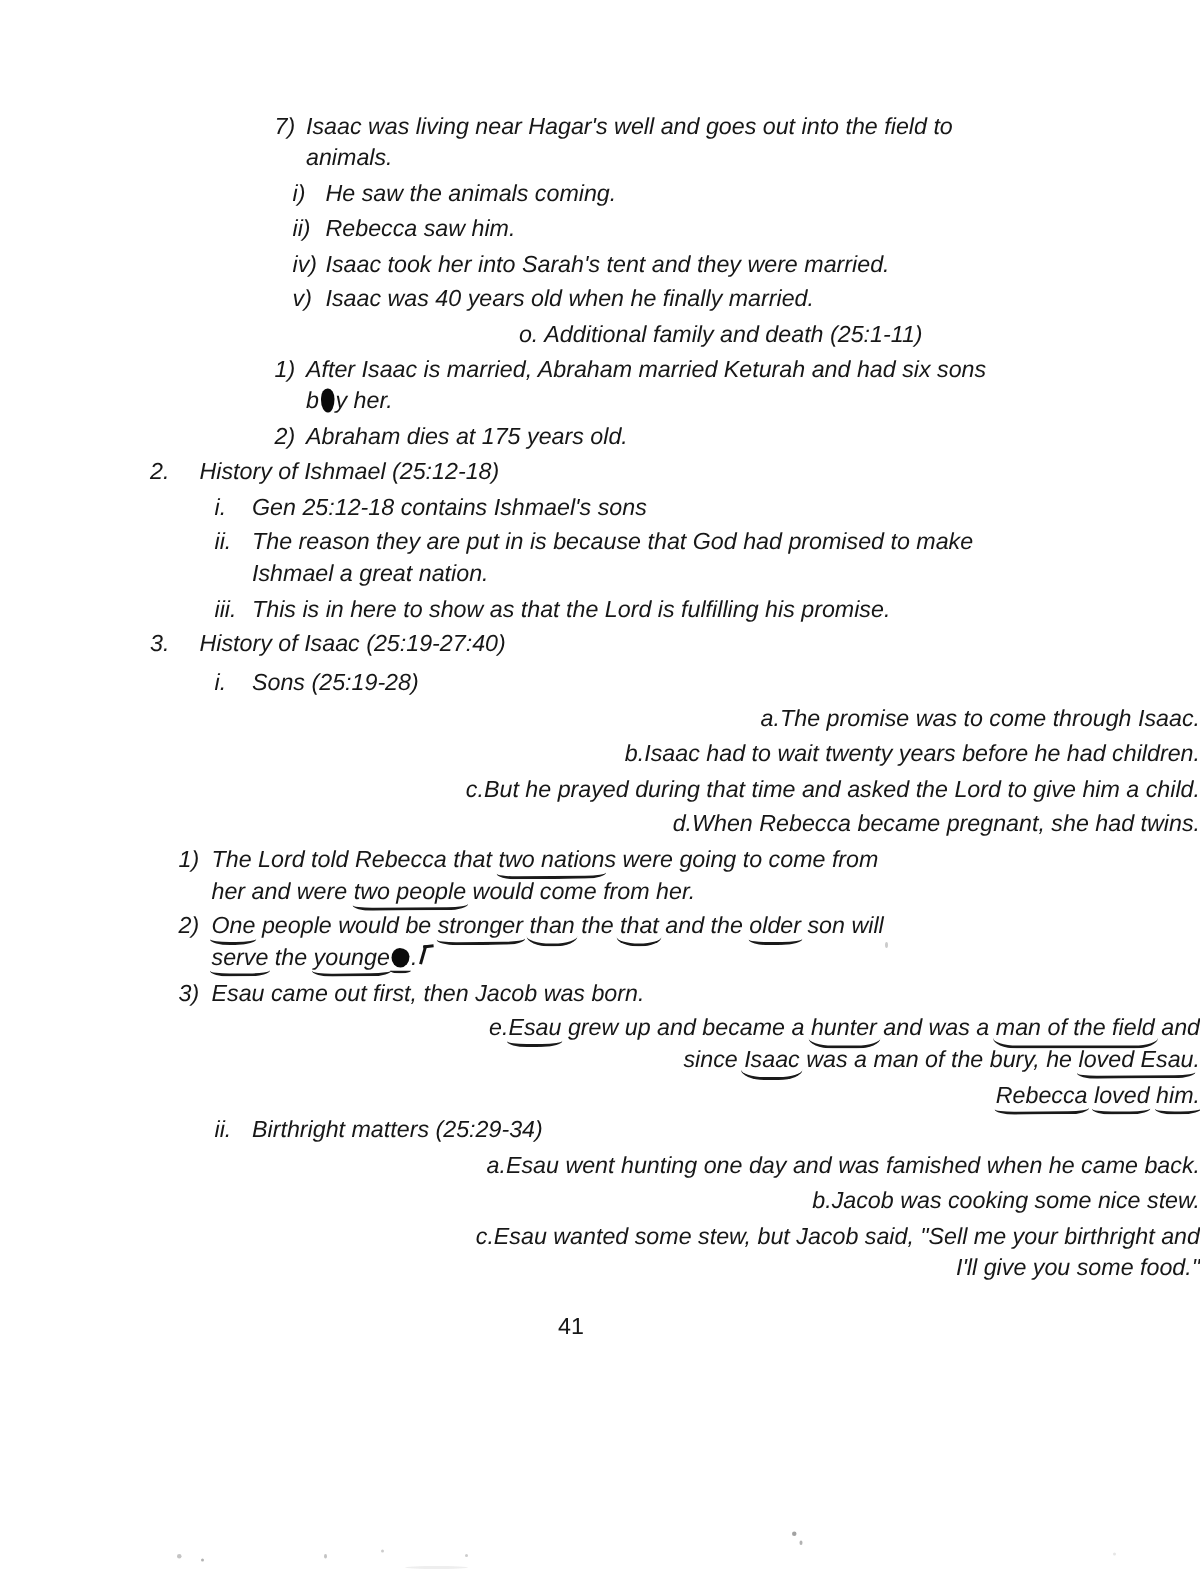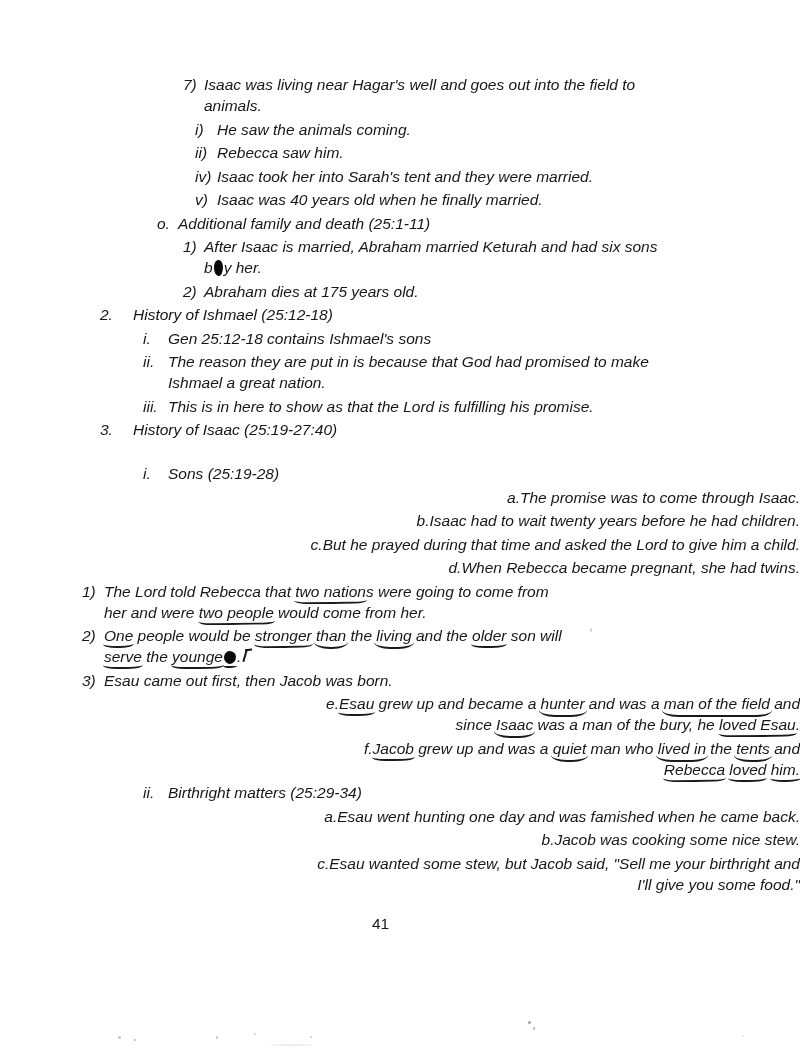--- a/index.html
+++ b/index.html
@@ -7,31 +7,31 @@
     position:relative;
     width:800px;height:1050px;
     background:#ffffff;
     font-family:"Liberation Sans","DejaVu Sans",sans-serif;
     font-size:15.5px;
     color:#171717;
     overflow:hidden;
   }
   .outline{padding-top:74px;}
   .item{margin-bottom:2.5px;}
-  .item.gap{margin-top:23px;}
+  .item.gap{margin-top:5px;}
   .line{white-space:nowrap;line-height:21px;height:21px;font-style:italic;}
   .mk{display:inline-block;vertical-align:top;}
   .tx{display:inline;}
   
   .lv-n1  .line{margin-left:100px;} .lv-n1  .mk{width:33px;}
   .lv-r2  .line{margin-left:143px;} .lv-r2  .mk{width:25px;}
-  .lv-o3  .line{margin-left:157px;} .lv-o3  .mk{width:21px;}
+  .lv-o3  .line{margin-left:157px;text-align:center;} .lv-o3  .mk{width:21px;}
   .lv-a3  .line{margin-left:172px;text-align:right;} .lv-a3  .mk{width:21px;}
   .lv-n4a .line{margin-left:183px;} .lv-n4a .mk{width:21px;}
-  .lv-n4b .line{margin-left:82px;} .lv-n4b .mk{width:22px;}
+  .lv-n4b .line{margin-left:119px;} .lv-n4b .mk{width:22px;}
   .lv-r5  .line{margin-left:195px;} .lv-r5  .mk{width:22px;}
   
   .u,.uw{position:relative;}
   .u::after{
     content:"";position:absolute;left:-1px;right:-1px;bottom:-4px;height:4px;
     border-bottom:2px solid #1a1a1a;
     border-radius:0 0 14px 14px / 0 0 4px 4px;
     transform:rotate(-0.5deg);
   }
   .uw::after{
@@ -119,32 +119,31 @@
         <div class="line"><span class="mk">c.</span><span class="tx"><span>But he prayed during that time and asked the Lord to give him a child.</span></span></div>
       </div>
       <div class="item lv-a3">
         <div class="line"><span class="mk">d.</span><span class="tx"><span>When Rebecca became pregnant, she had twins.</span></span></div>
       </div>
       <div class="item lv-n4b">
         <div class="line"><span class="mk">1)</span><span class="tx"><span>The Lord told Rebecca that </span><span class="u">two nation</span><span>s were going to come from</span></span></div>
         <div class="line"><span class="mk"></span><span class="tx"><span>her and were </span><span class="u">two people</span><span> would come from her.</span></span></div>
       </div>
       <div class="item lv-n4b">
-        <div class="line"><span class="mk">2)</span><span class="tx"><span class="u">One</span><span> people would be </span><span class="u">stronger</span><span> </span><span class="uw">than</span><span> the </span><span class="uw">living</span><span> and the </span><span class="u">older</span><span> son will</span></span></div>
+        <div class="line"><span class="mk">2)</span><span class="tx"><span class="u">One</span><span> people would be </span><span class="u">stronger</span><span> </span><span class="uw">than</span><span> the </span><span class="uw">that</span><span> and the </span><span class="u">older</span><span> son will</span></span></div>
         <div class="line"><span class="mk"></span><span class="tx"><span class="u">serve</span><span> the </span><span class="u">younge</span><span class="blot round u"></span><span>.</span><span class="penmark"></span></span></div>
       </div>
       <div class="item lv-n4b">
         <div class="line"><span class="mk">3)</span><span class="tx"><span>Esau came out first, then Jacob was born.</span></span></div>
       </div>
       <div class="item lv-a3">
         <div class="line"><span class="mk">e.</span><span class="tx"><span class="u">Esau</span><span> grew up and became a </span><span class="uw">hunter</span><span> and was a </span><span class="uw">man of the field</span><span> and</span></span></div>
         <div class="line"><span class="mk"></span><span class="tx"><span>since </span><span class="uw">Isaac</span><span> was a man of the bury, he </span><span class="u">loved Esau</span><span>.</span></span></div>
       </div>
       <div class="item lv-a3">
-        <div class="line"><span class="mk">f.</span><span class="tx"><span class="u">Jacob</span><span> grew up and was a </span><span class="uw">quiet</span><span> man who </span><span class="uw">lived in</span><span> the </span><span class="uw">tents</span><span> and</span></span></div>
         <div class="line"><span class="mk"></span><span class="tx"><span class="u">Rebecca</span><span> </span><span class="u">loved</span><span> </span><span class="u">him.</span></span></div>
       </div>
       <div class="item lv-r2">
         <div class="line"><span class="mk">ii.</span><span class="tx"><span>Birthright matters (25:29-34)</span></span></div>
       </div>
       <div class="item lv-a3">
         <div class="line"><span class="mk">a.</span><span class="tx"><span>Esau went hunting one day and was famished when he came back.</span></span></div>
       </div>
       <div class="item lv-a3">
         <div class="line"><span class="mk">b.</span><span class="tx"><span>Jacob was cooking some nice stew.</span></span></div>

